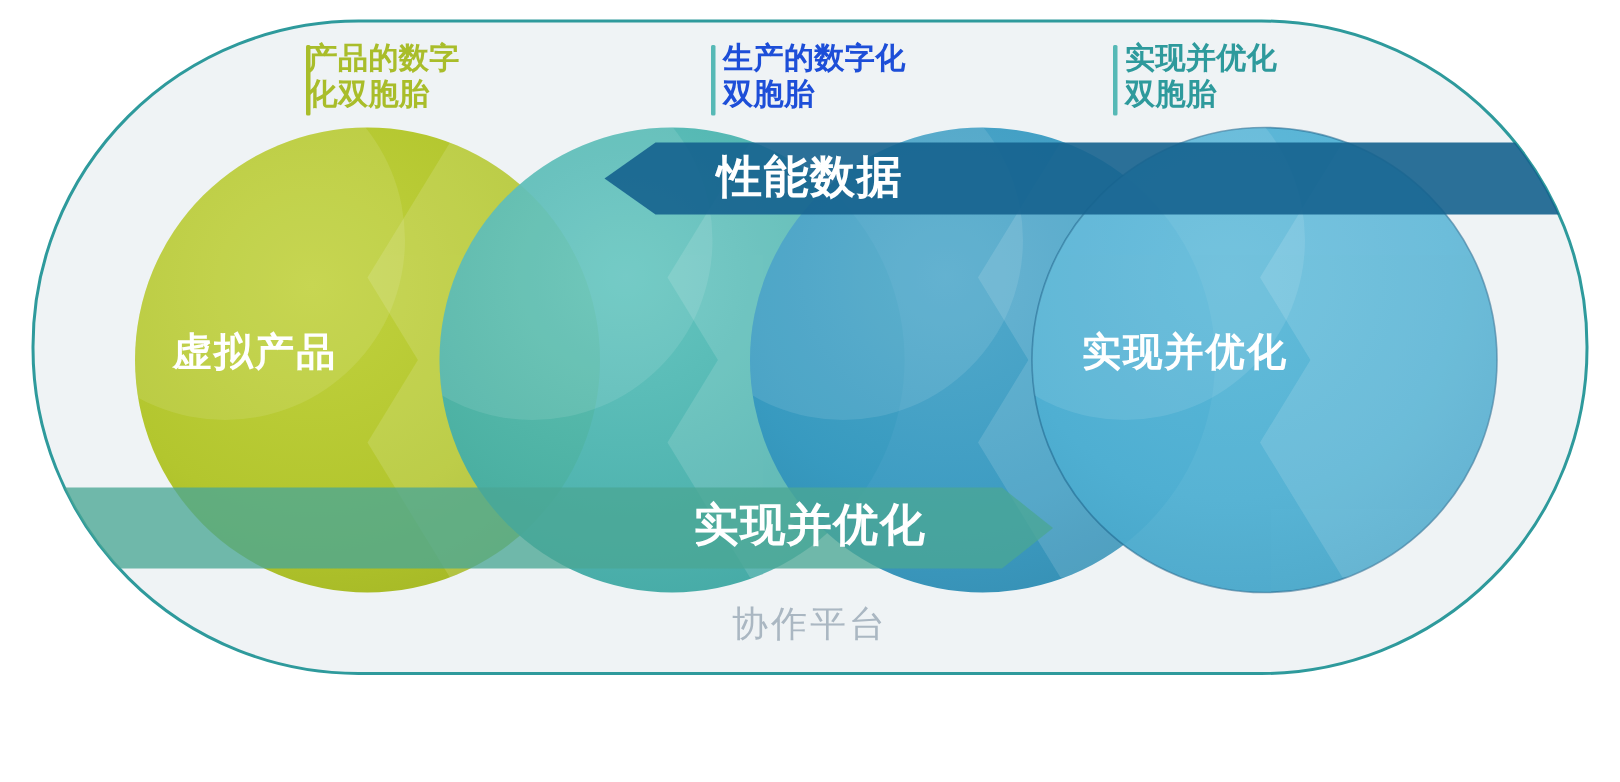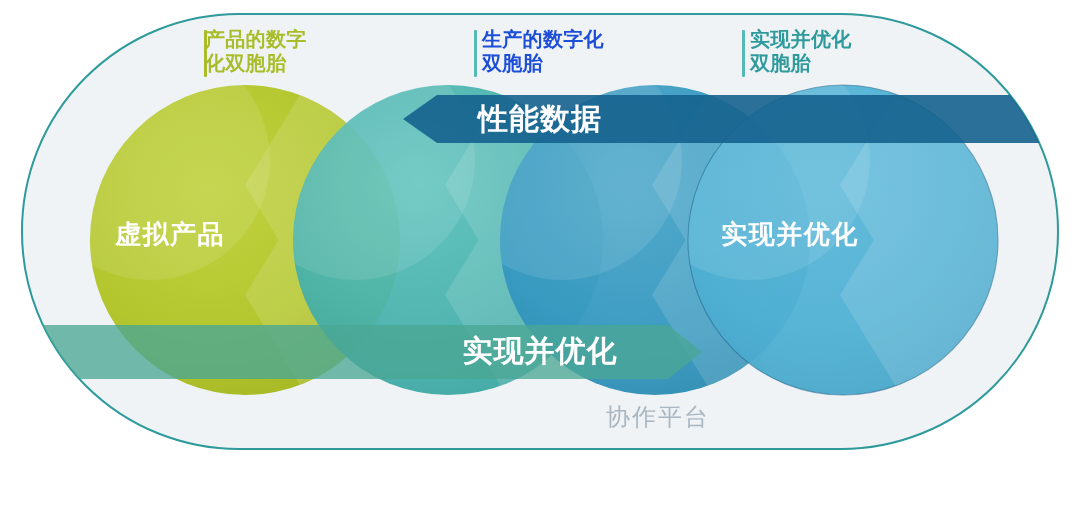--- a/index.html
+++ b/index.html
@@ -85,21 +85,21 @@
     width: 220px;
     left: 527px;
     top: 253px;
   }
 
   .platform-label {
     color: #aab7c2;
     font-size: 24px;
     font-weight: normal;
     letter-spacing: 2px;
-    text-align: right;
+    text-align: center;
     width: 340px;
     left: 370px;
     top: 403px;
   }
 
   .footer-label {
     color: #3ba0a0;
     font-size: 20px;
     font-weight: normal;
     letter-spacing: 1px;

